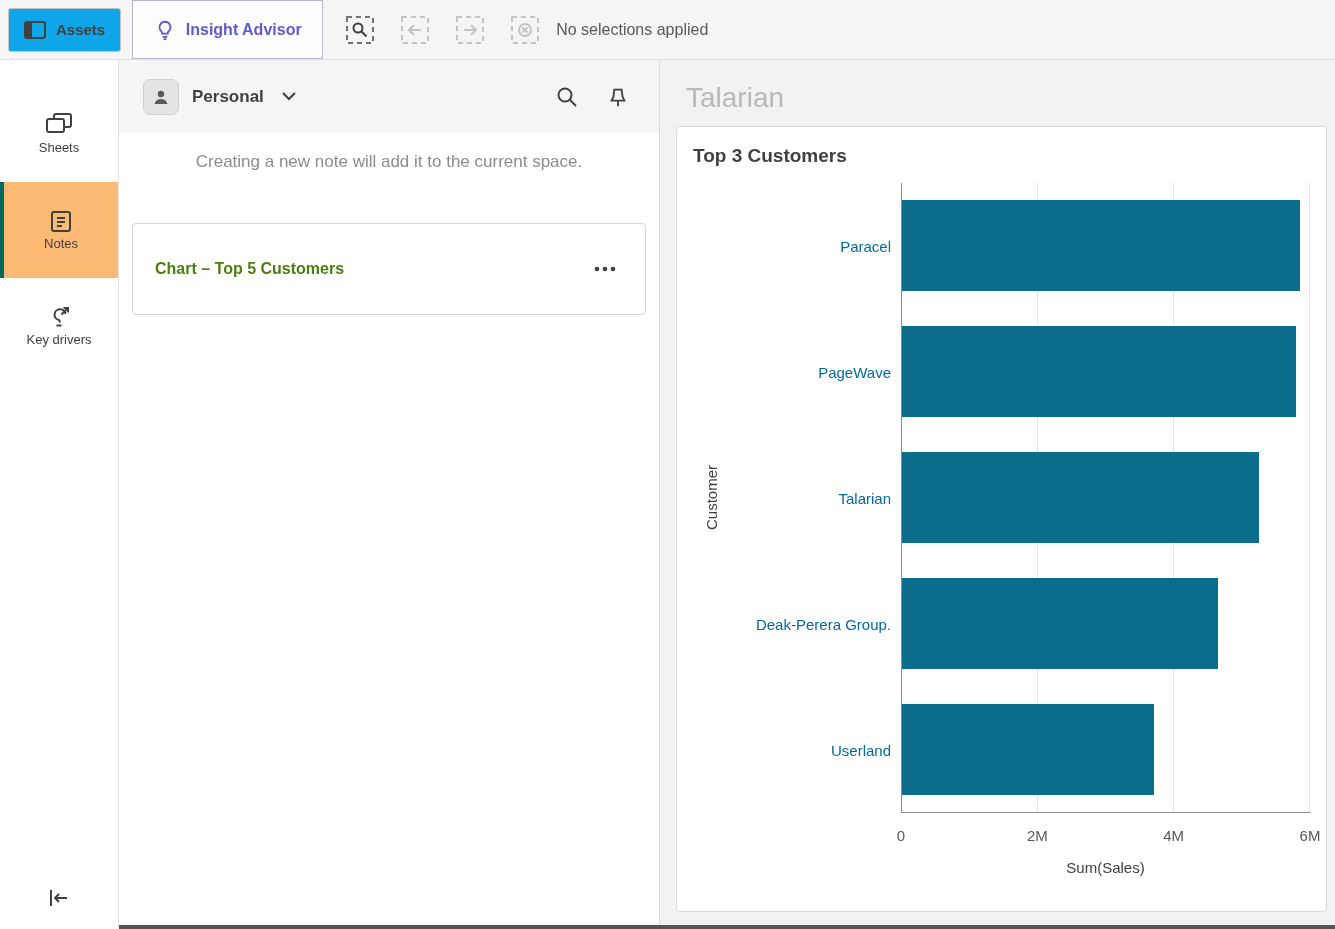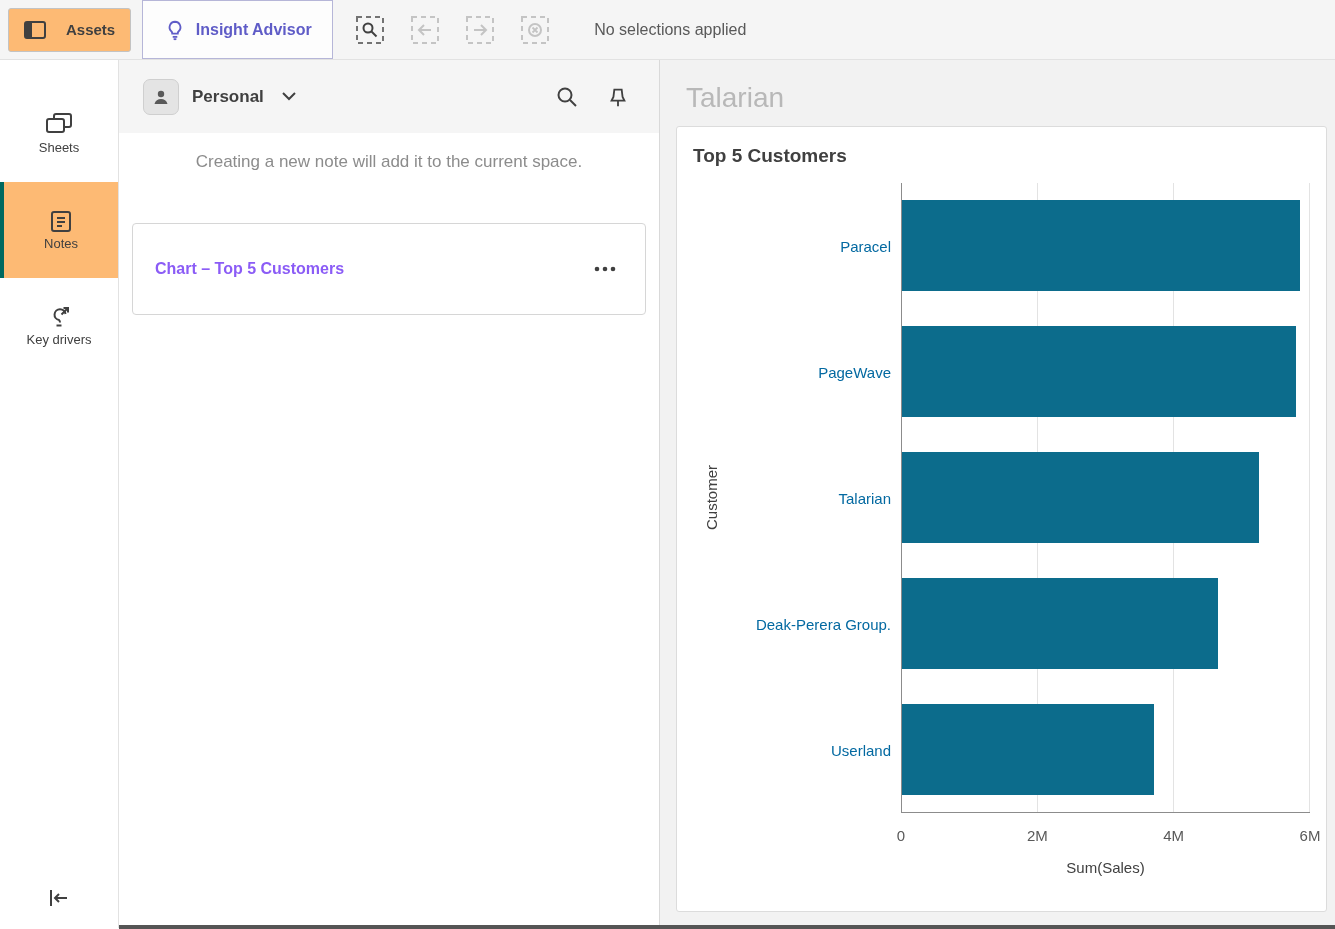--- a/index.html
+++ b/index.html
@@ -2,29 +2,29 @@
 <html><head>
 <meta charset="utf-8">
 <style>
   * { margin:0; padding:0; box-sizing:border-box; }
   html,body { background:#ffffff; }
   body { font-family:"Liberation Sans", sans-serif; }
   .app { width:1335px; height:929px; position:relative; overflow:hidden; background:#fff; }
 
   
   .topbar { height:60px; background:#f5f5f5; border-bottom:1px solid #e2e2e2; display:flex; align-items:center; }
-  .assets-btn { margin-left:8px; height:44px; padding:0 15px; display:flex; align-items:center; gap:20px;
-                background:#fdba74; border:1px solid #c3c3c3; border-radius:3px; cursor:pointer; }
+  .assets-btn { margin-left:8px; height:44px; padding:0 15px; display:flex; align-items:center; gap:10px;
+                background:#0ea5e9; border:1px solid #c3c3c3; border-radius:3px; cursor:pointer; }
   .assets-btn span { font-size:15px; font-weight:700; color:#404040; }
   .ia-tab { margin-left:11px; width:191px; height:59px; display:flex; align-items:center; justify-content:center; gap:10px;
             background:#fdfdfd; border:1px solid #b6b6d8; cursor:pointer; }
   .ia-tab span { font-size:16px; font-weight:700; color:#5f5cc7; }
   .sel-icons { display:flex; align-items:center; gap:25px; margin-left:22px; }
   .sel-icon { cursor:pointer; display:flex; }
-  .status-text { margin-left:44px; font-size:16px; color:#595959; }
+  .status-text { margin-left:16px; font-size:16px; color:#595959; }
 
   
   .body-row { display:flex; height:868px; }
 
   
   .sidebar { width:119px; border-right:1px solid #e2e2e2; display:flex; flex-direction:column; padding-top:26px; background:#fff; }
   .side-item { height:96px; display:flex; flex-direction:column; align-items:center; justify-content:center; gap:3px; cursor:pointer; }
   .side-item span { font-size:13px; color:#404040; }
   .side-item.selected { background:#fdba74; border-left:4px solid #00695f; padding-right:0; }
   .collapse-btn { margin-top:auto; margin-bottom:14px; align-self:center; cursor:pointer; padding:6px; display:flex; }
@@ -39,21 +39,21 @@
   .np-spacer { flex:1; }
   .hdr-icon { display:flex; cursor:pointer; padding:4px; }
   .hdr-icon + .hdr-icon { margin-left:20px; }
 
   .create-btn { margin:27px 13px 0; height:95px; background:#e9e9e9; border-radius:2px; display:flex; align-items:center;
                 padding-left:29px; gap:15px; cursor:pointer; flex:0 0 auto; }
   .create-btn span { font-size:17px; color:#404040; }
   .hint { margin-top:19px; text-align:center; font-size:17px; color:#8c8c8c; }
   .note-card { margin:51px 13px 0; height:92px; background:#fff; border:1px solid #d6d6d6; border-radius:4px;
                display:flex; align-items:center; padding:0 22px; cursor:pointer; flex:0 0 auto; }
-  .note-card .title { font-size:16px; font-weight:700; color:#8b5cf6; }
+  .note-card .title { font-size:16px; font-weight:700; color:#4d7c0f; }
   .note-more { margin-left:auto; cursor:pointer; padding:6px; display:flex; }
 
   
   .main { flex:1; background:#f2f2f2; display:flex; flex-direction:column; min-width:0; }
   .main-title { padding:22px 0 0 26px; font-size:28px; color:#b8b8b8; height:66px; flex:0 0 auto; }
   .chart-card { flex:1; margin:0 8px 16px 16px; background:#fff; border:1px solid #dcdcdc; border-radius:3px;
                 padding:18px 16px 10px; display:flex; flex-direction:column; }
   .chart-title { font-size:19px; font-weight:700; color:#404040; flex:0 0 auto; }
 
   .chart { margin-top:16px; display:flex; flex-direction:column; }
@@ -211,21 +211,21 @@
               <circle cx="20" cy="3" r="2.3"></circle>
           </svg>
         </span>
       </div>
     </div>
 
     <div class="main">
       <div class="main-title">Talarian</div>
 
       <div class="chart-card">
-        <div class="chart-title">Top 5 Customers</div>
+        <div class="chart-title">Top 3 Customers</div>
 
         <div class="chart">
           <div class="chart-main">
             <div class="y-title-col">
               <span>Customer</span>
             </div>
             <div class="labels-col" id="labelsCol">
                 <div class="bar-label">Paracel</div>
                 <div class="bar-label">PageWave</div>
                 <div class="bar-label">Talarian</div>

